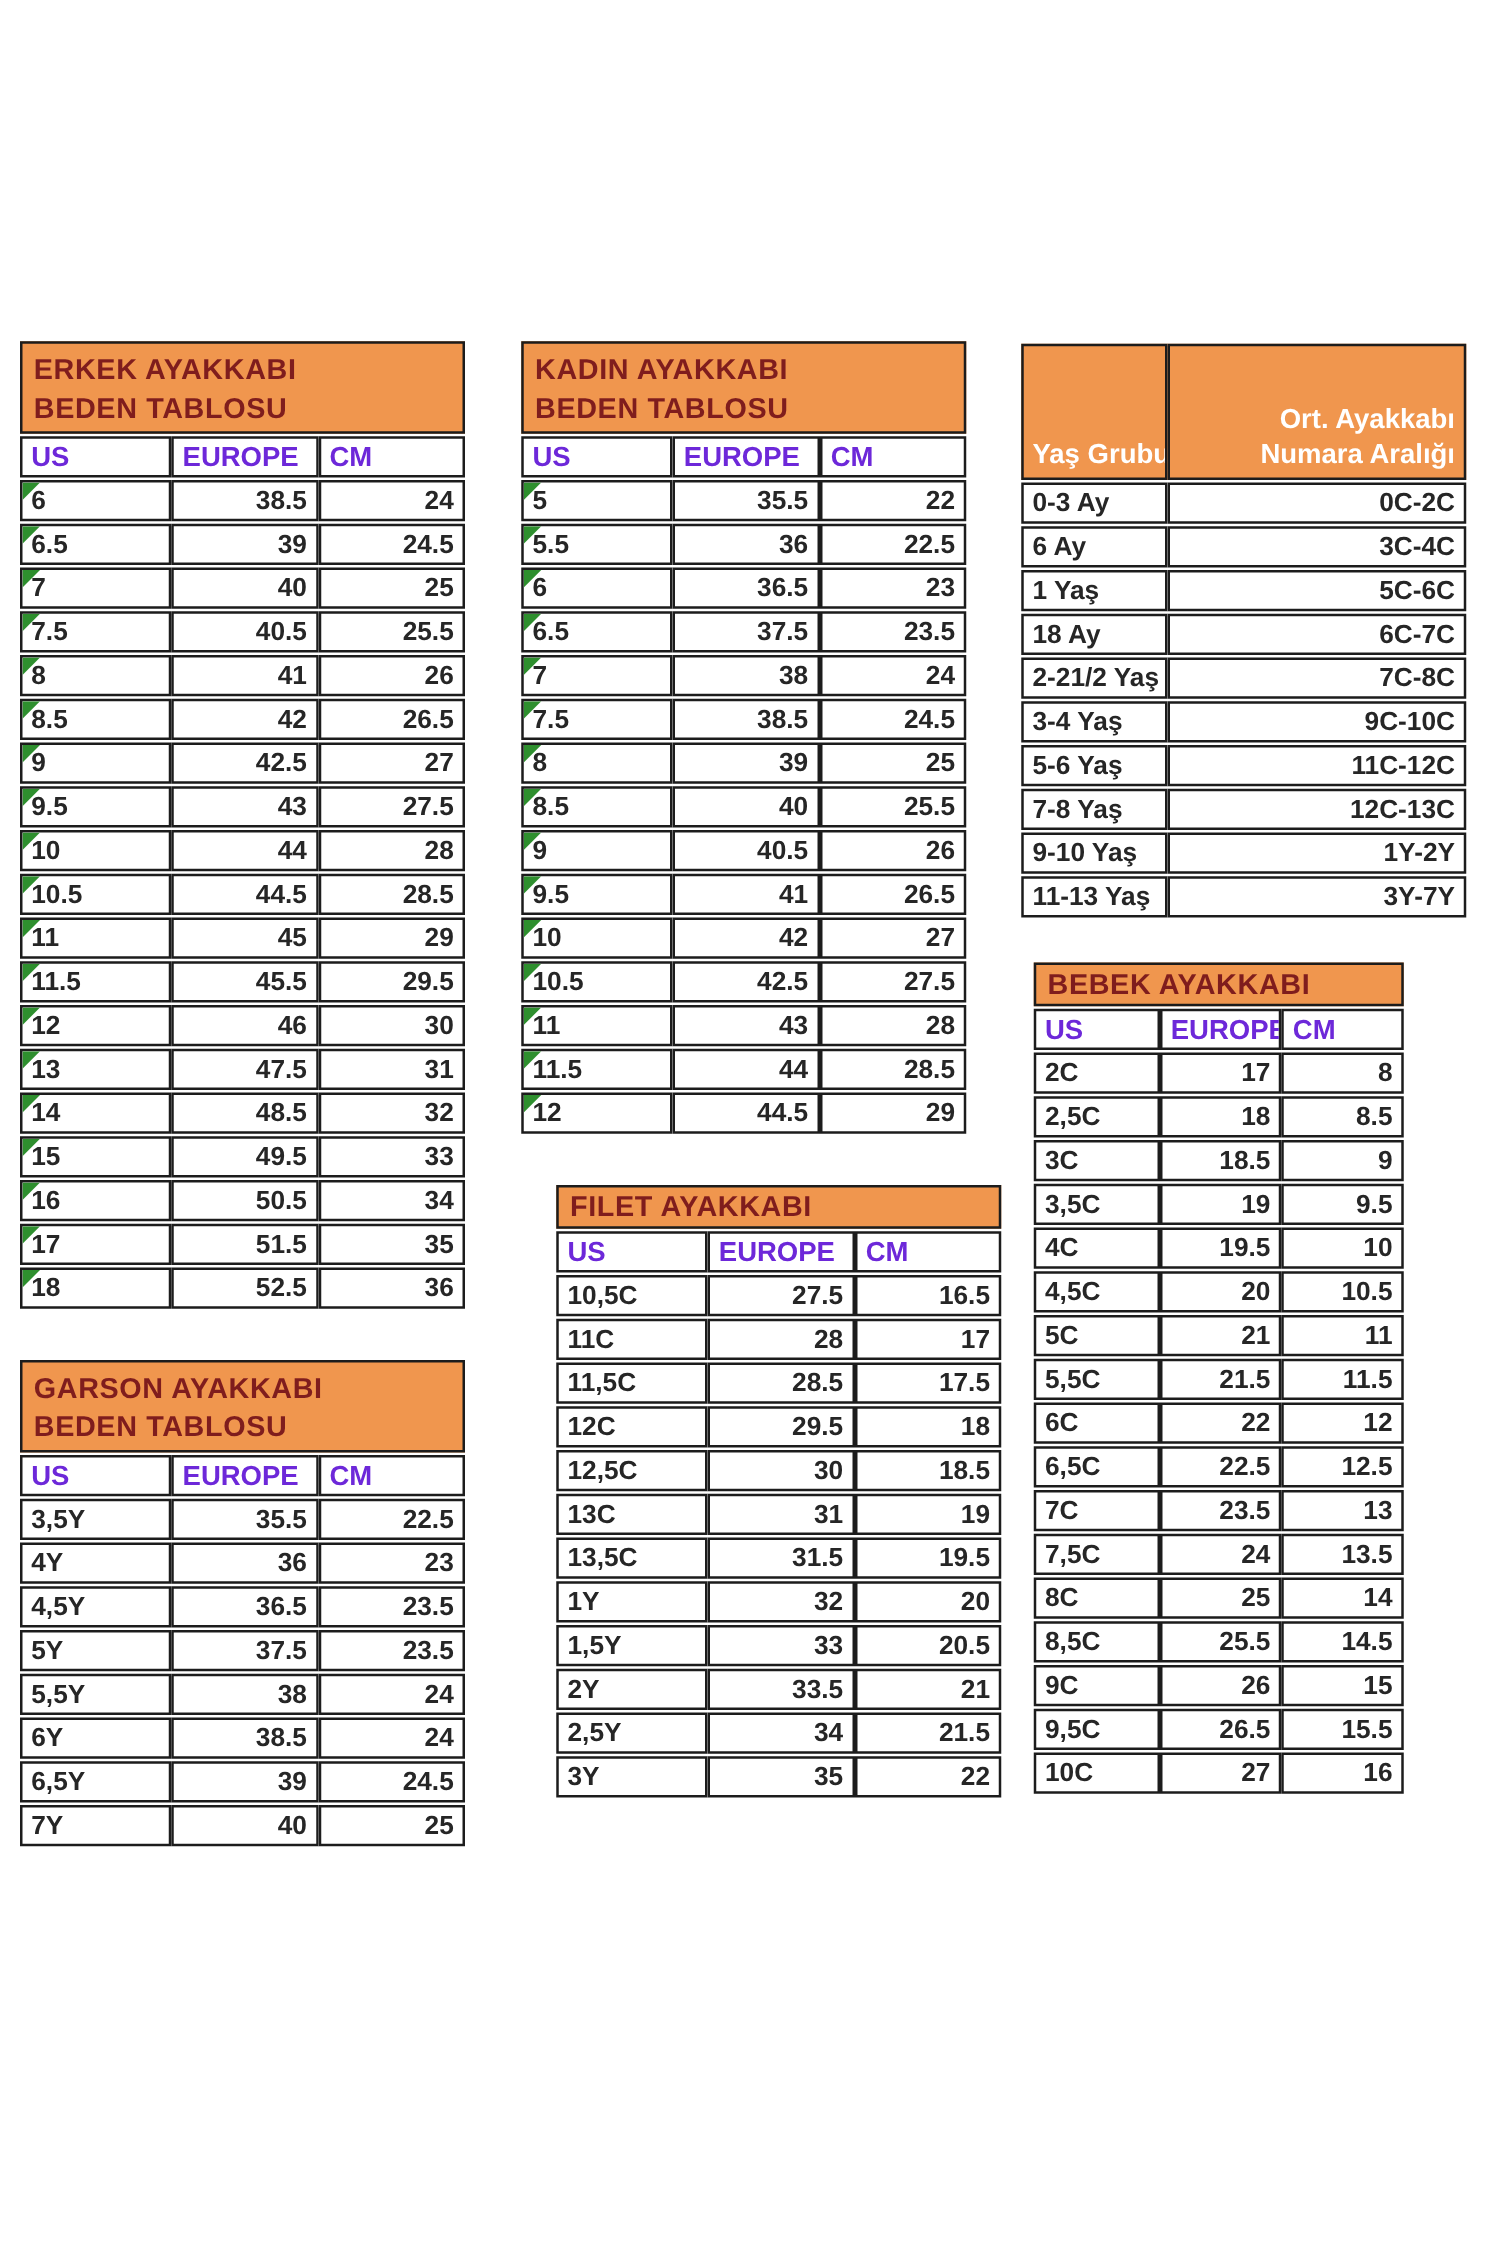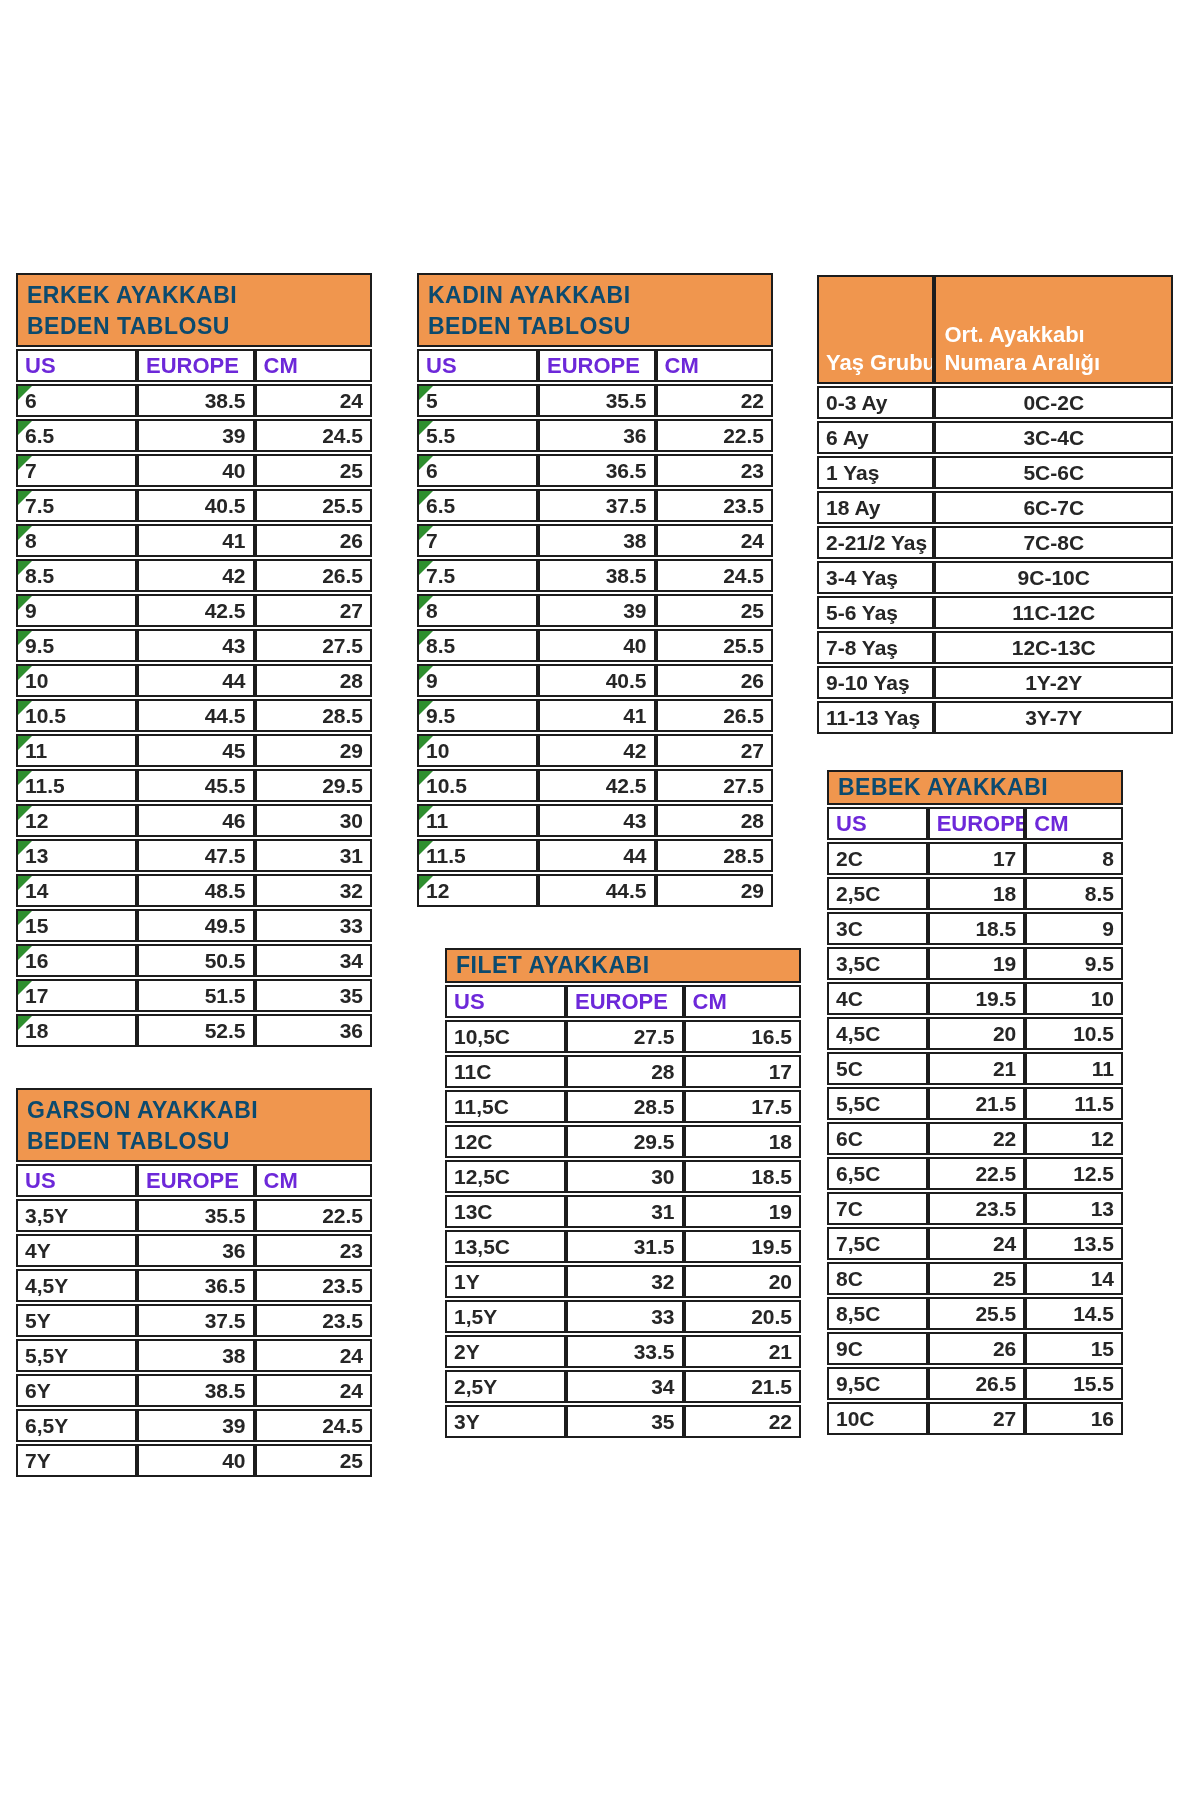--- a/index.html
+++ b/index.html
@@ -5,21 +5,21 @@
   html,body { margin:0; padding:0; background:#ffffff; }
   #canvas {
     position:relative; width:1200px; height:1800px; background:#ffffff;
     font-family:"Liberation Sans", sans-serif; overflow:hidden;
   }
   .tbl { position:absolute; }
 
   
   .title {
     background:#F0964E; border:2px solid #1c1c1c; box-sizing:border-box;
-    color:#0c4a6e; font-weight:700; font-size:23px; letter-spacing:0.5px;
+    color:#7f1d1d; font-weight:700; font-size:23px; letter-spacing:0.5px;
     padding:5px 4px 3px 9px;
   }
   .title .tl { display:block; line-height:31px; white-space:nowrap; }
   .title.two-line { height:74px; }
   .title.one-line { height:35px; padding-top:1px; }
   .title.one-line .tl { line-height:29px; }
 
   
   table.grid {
     border-collapse:separate; border-spacing:0 2px;
@@ -39,23 +39,23 @@
 
   
   .age th.hdr {
     background:#F0964E; color:#ffffff; height:109px; vertical-align:bottom;
     font-size:22px; font-weight:700; padding-bottom:5px;
   }
   .age th.hdr .hl { display:block; line-height:28px; white-space:nowrap; }
   .age th:nth-child(1), .age td:nth-child(1) { width:33%; }
   .age th:nth-child(2), .age td:nth-child(2) { width:67%; }
   .age th.hdr.left { text-align:left; padding-right:8px;margin-top:32px; }
-  .age th.hdr.right { text-align:left; padding-left:8px; }
+  .age th.hdr.right { text-align:right; padding-left:8px; }
   .age td:nth-child(1) { text-align:left; }
-  .age td:nth-child(2) { text-align:center; }
+  .age td:nth-child(2) { text-align:right; }
 
   
   .flag {
     position:absolute; top:0; left:0; width:0; height:0;
     border-top:14px solid #2E8F2E; border-right:14px solid transparent;
   }
 
   
   #tbl-erkek  { left:16px;  top:273px; width:356px; }
   #tbl-garson { left:16px;  top:1088px; width:356px; }

